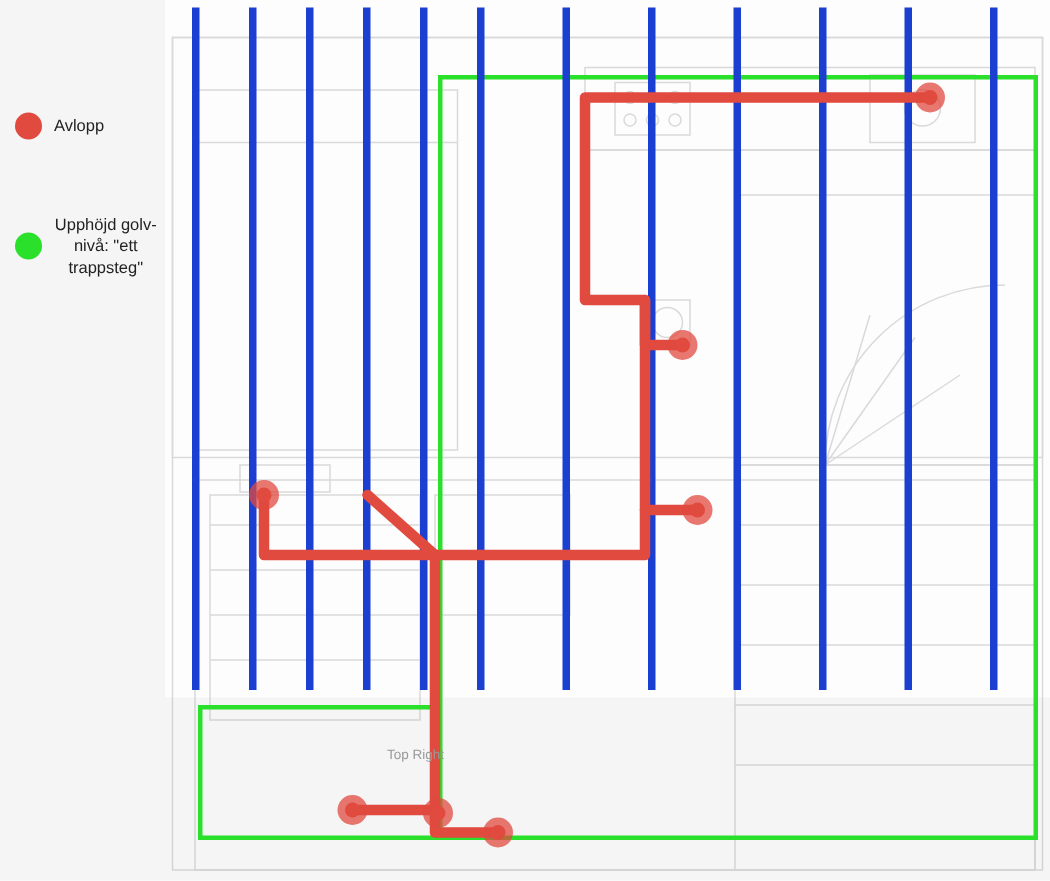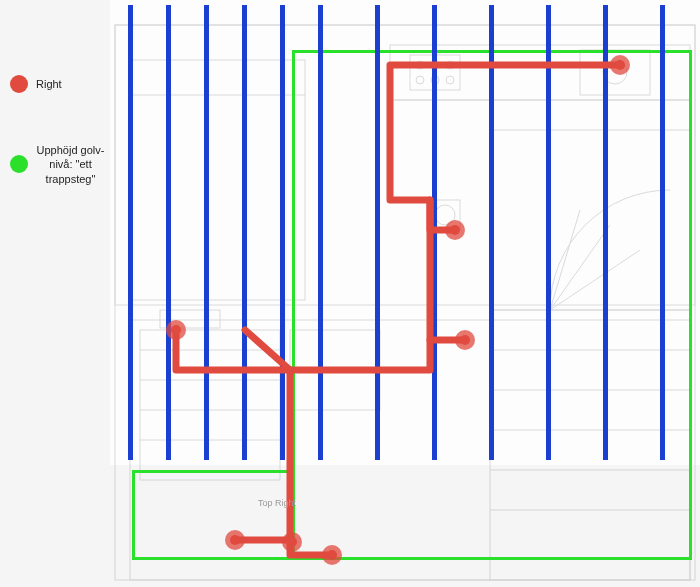--- a/index.html
+++ b/index.html
@@ -194,19 +194,19 @@
         <circle class="drain-point-inner" cx="222" cy="555" r="5"></circle>
       </g>
   </svg>
 
   <div class="top-right-label" style="left:148px;top:498px;">Top Right</div>
 </div>
 
 <div class="legend">
   <div class="legend-item">
     <div class="legend-swatch swatch-red"></div>
-    <div class="legend-text">Right</div>
+    <div class="legend-text">Avlopp</div>
   </div>
   <div class="legend-item">
     <div class="legend-swatch swatch-green"></div>
     <div class="legend-text">Upphöjd golv-nivå: "ett trappsteg"</div>
   </div>
 </div>
 
 </body></html>

